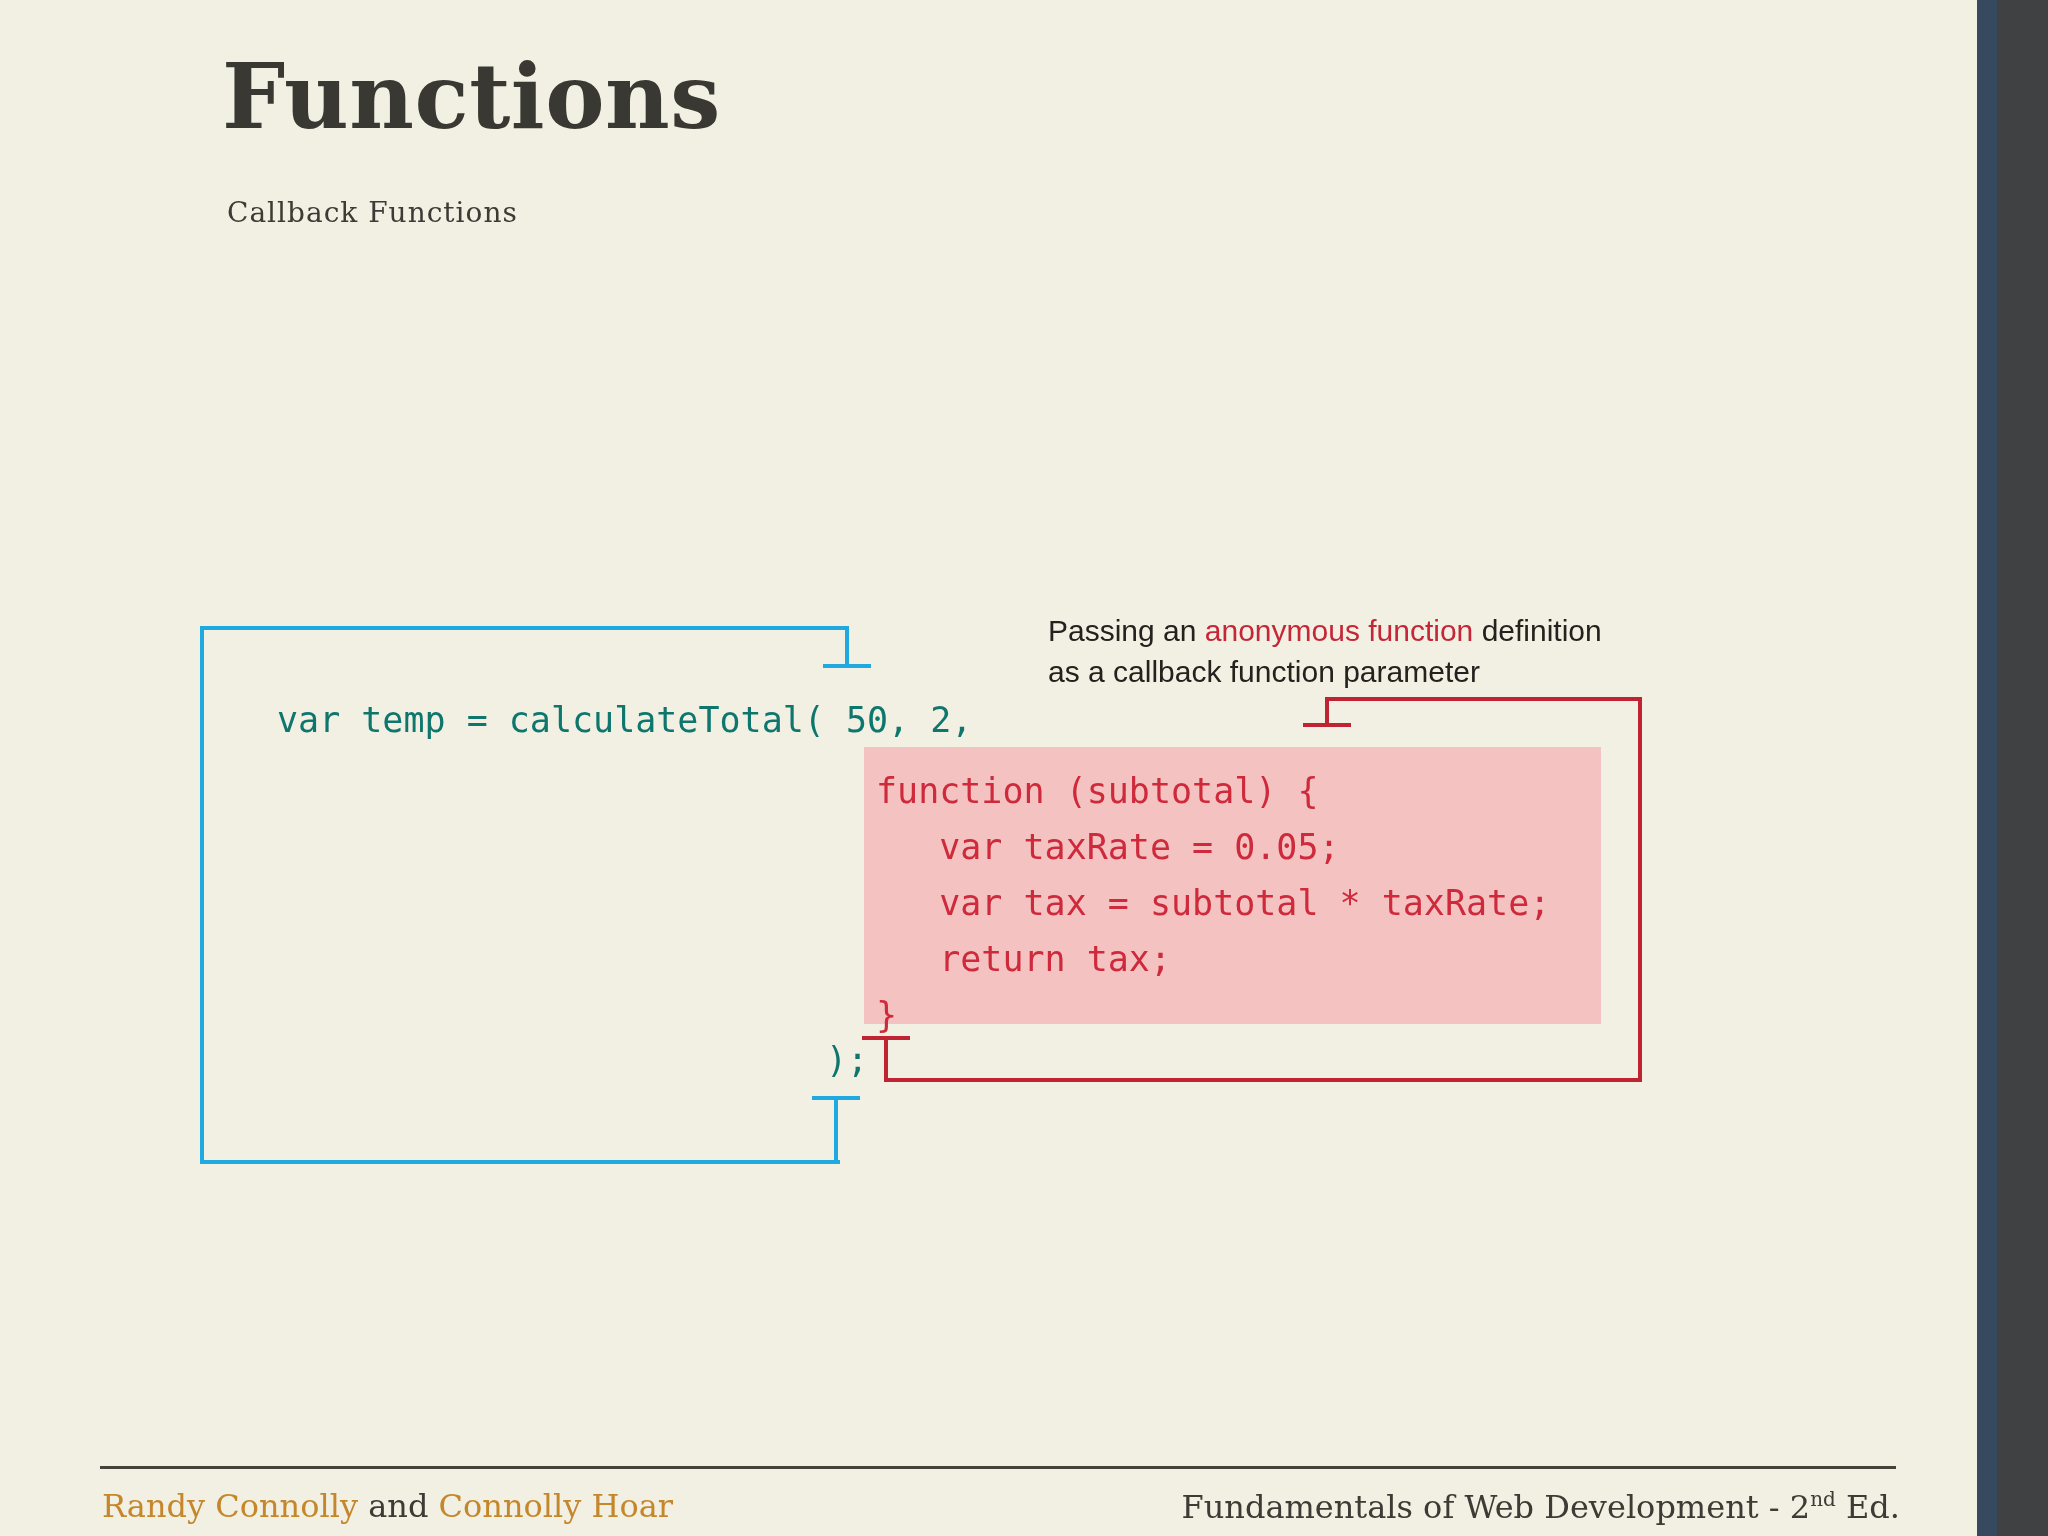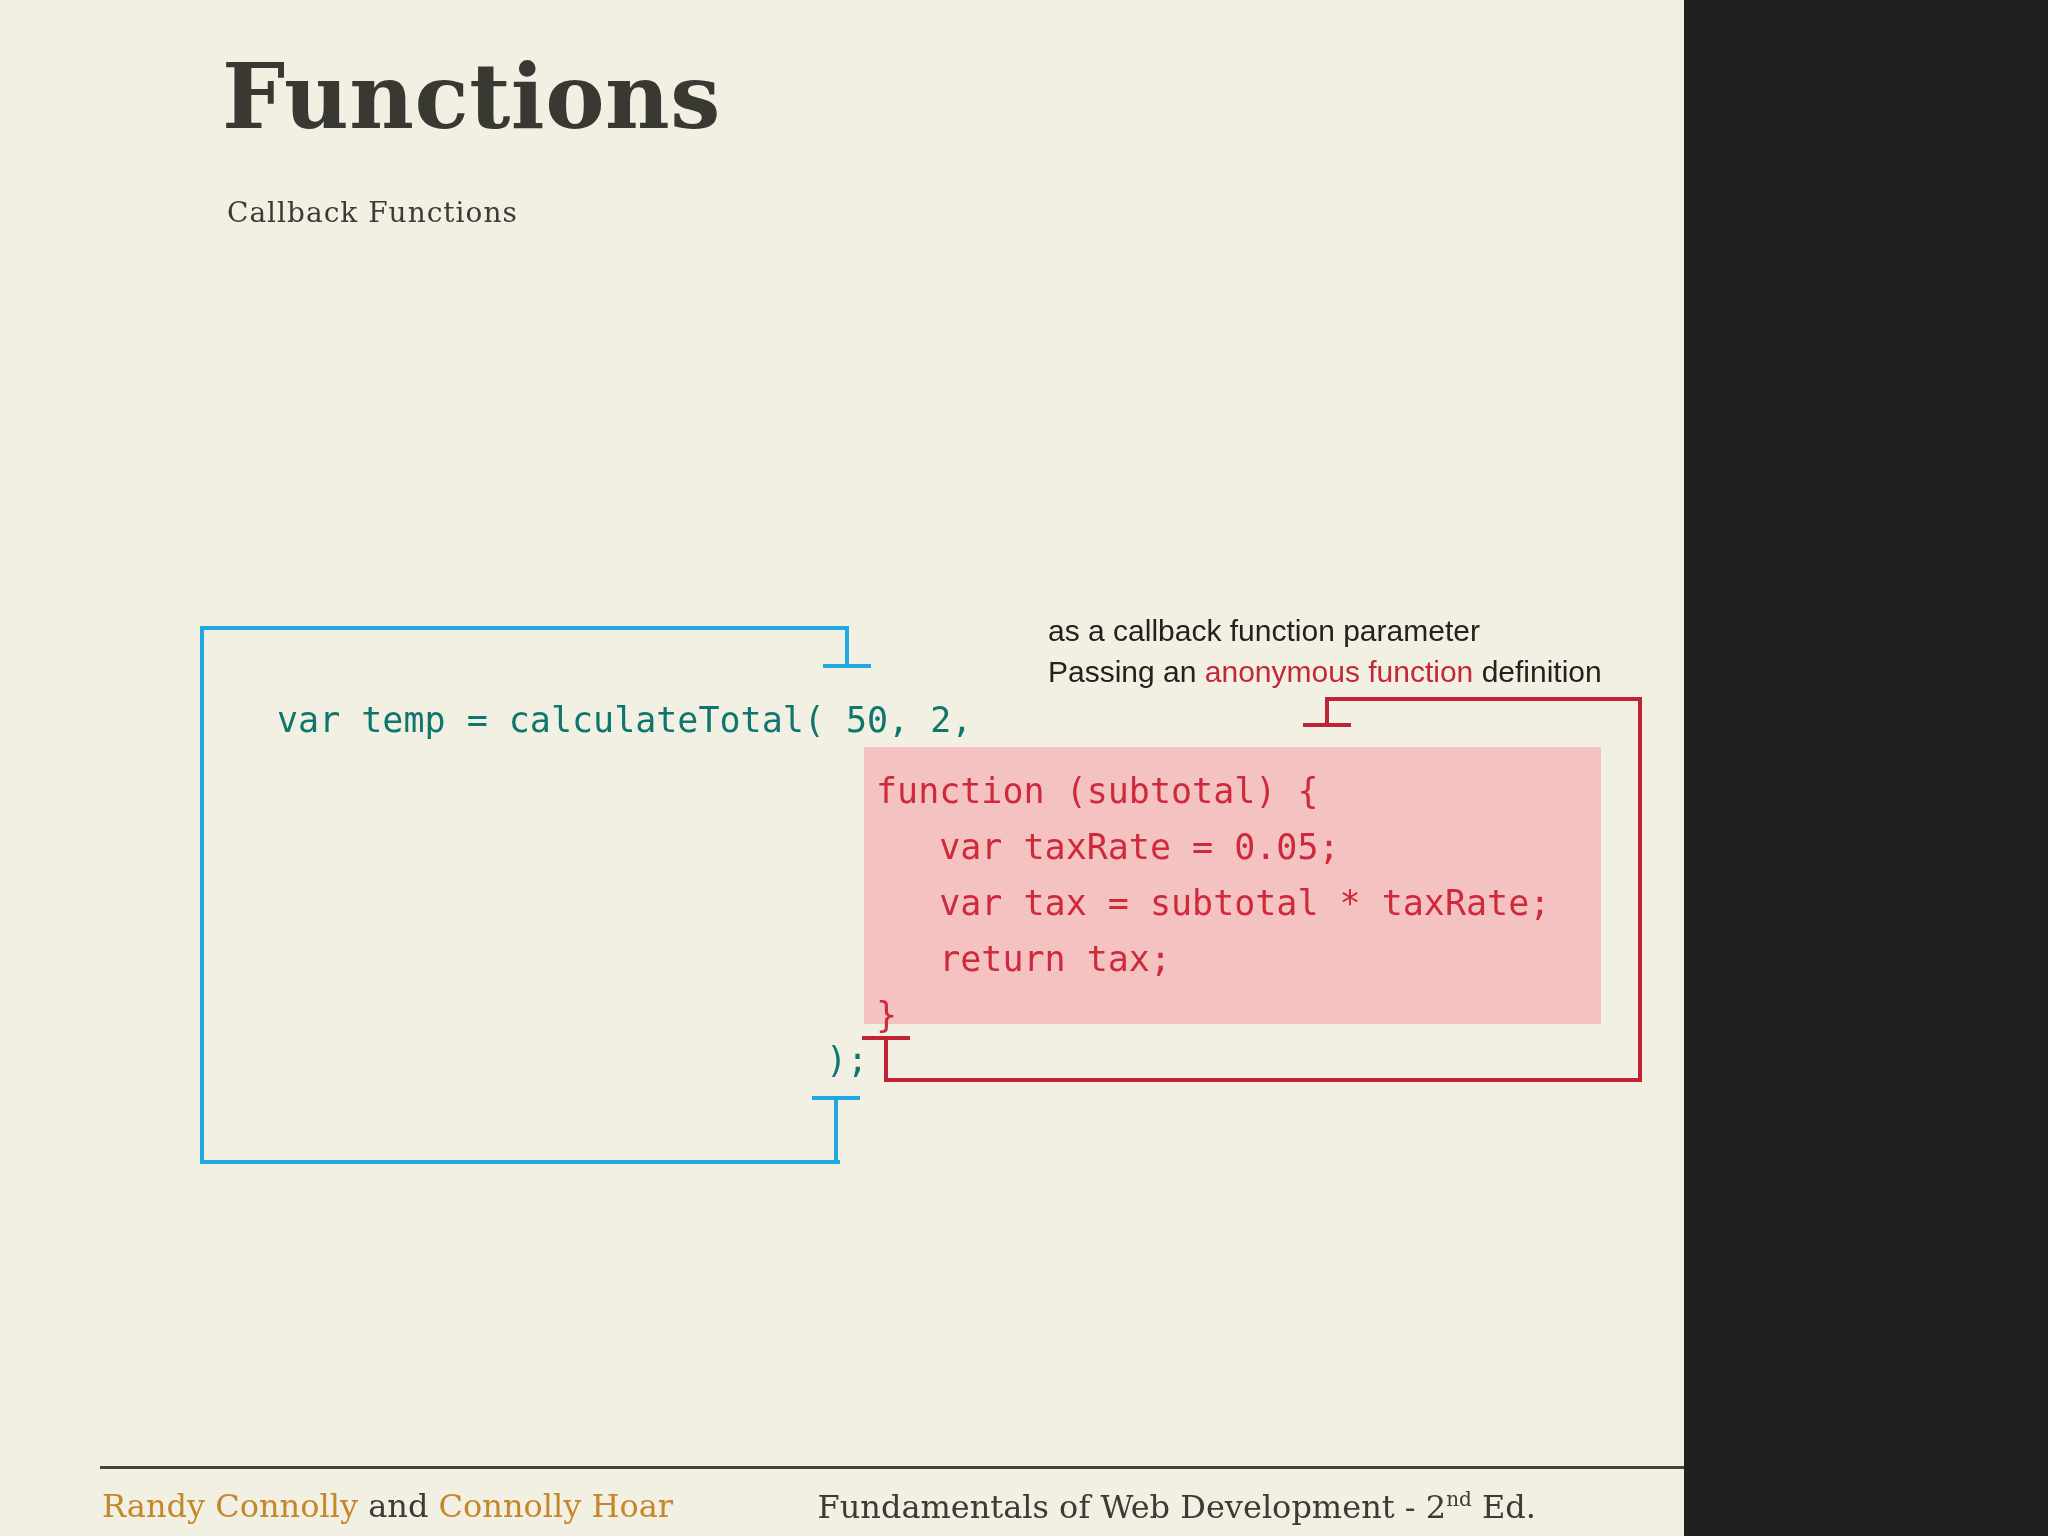--- a/index.html
+++ b/index.html
@@ -1,18 +1,18 @@
 <!DOCTYPE html>
 <html><head>
 <meta charset="utf-8">
 <style>
   html, body { margin: 0; padding: 0; background: #202020; }
   .slide {
     position: relative;
-    width: 1684px;
+    width: 2048px;
     height: 1536px;
     background: #f2f0e3;
     overflow: hidden;
     font-family: "DejaVu Serif", serif;
   }
 
   
   .slide-title {
     position: absolute;
     left: 222px;
@@ -172,22 +172,22 @@
       <div class="code-line">function (subtotal) {</div>
       <div class="code-line">   var taxRate = 0.05;</div>
       <div class="code-line">   var tax = subtotal * taxRate;</div>
       <div class="code-line">   return tax;</div>
       <div class="code-line">}</div>
     </div>
 
     <div class="code close-line">);</div>
 
     <div class="annotation">
+      <div><span>Passing an </span><span class="red">anonymous function</span><span> definition</span></div>
       <div>as a callback function parameter</div>
-      <div><span>Passing an </span><span class="red">anonymous function</span><span> definition</span></div>
     </div>
   </div>
 
   <div class="footer-rule"></div>
   <div class="footer-left"><span class="orange">Randy Connolly</span><span> and </span><span class="orange">Connolly Hoar</span></div>
   <div class="footer-right"><span>Fundamentals of Web Development - 2</span><sup>nd</sup><span> Ed.</span></div>
 
   <div class="edge-navy"></div>
   <div class="edge-dark"></div>
 

